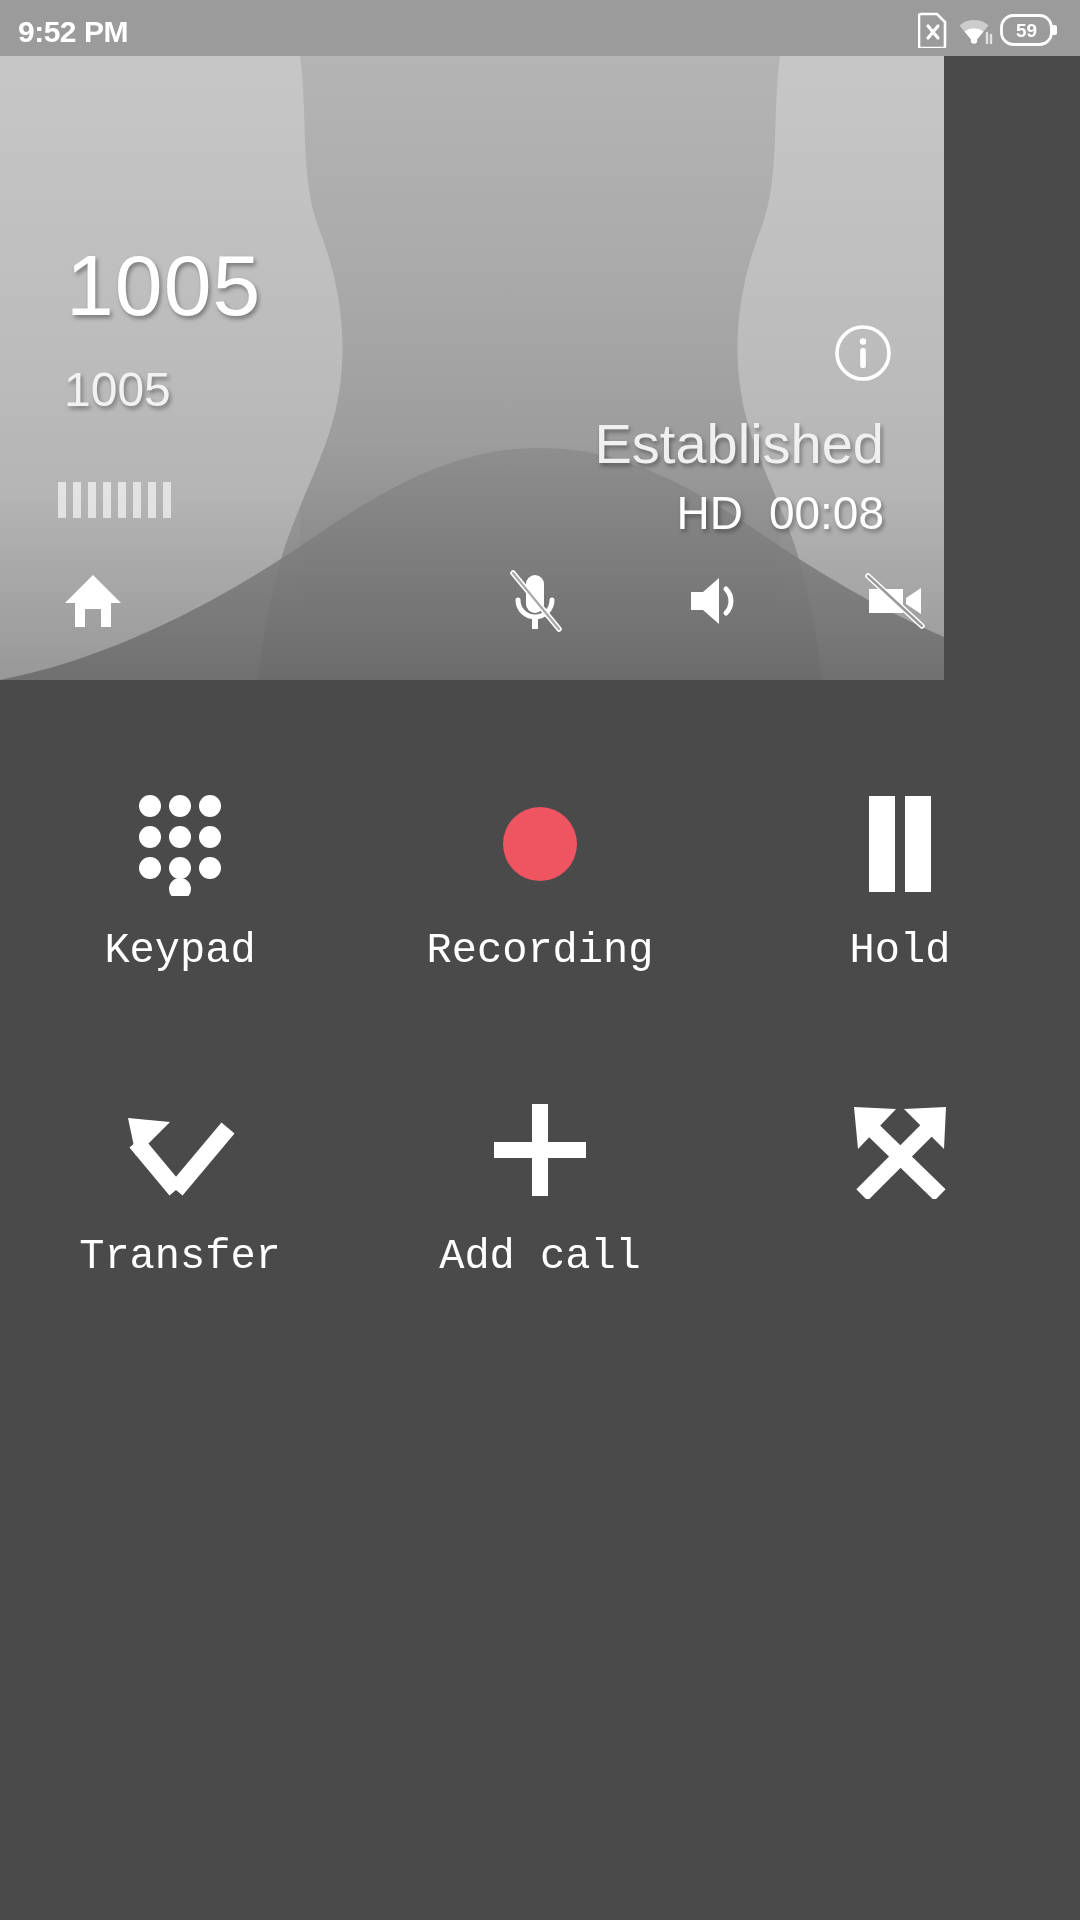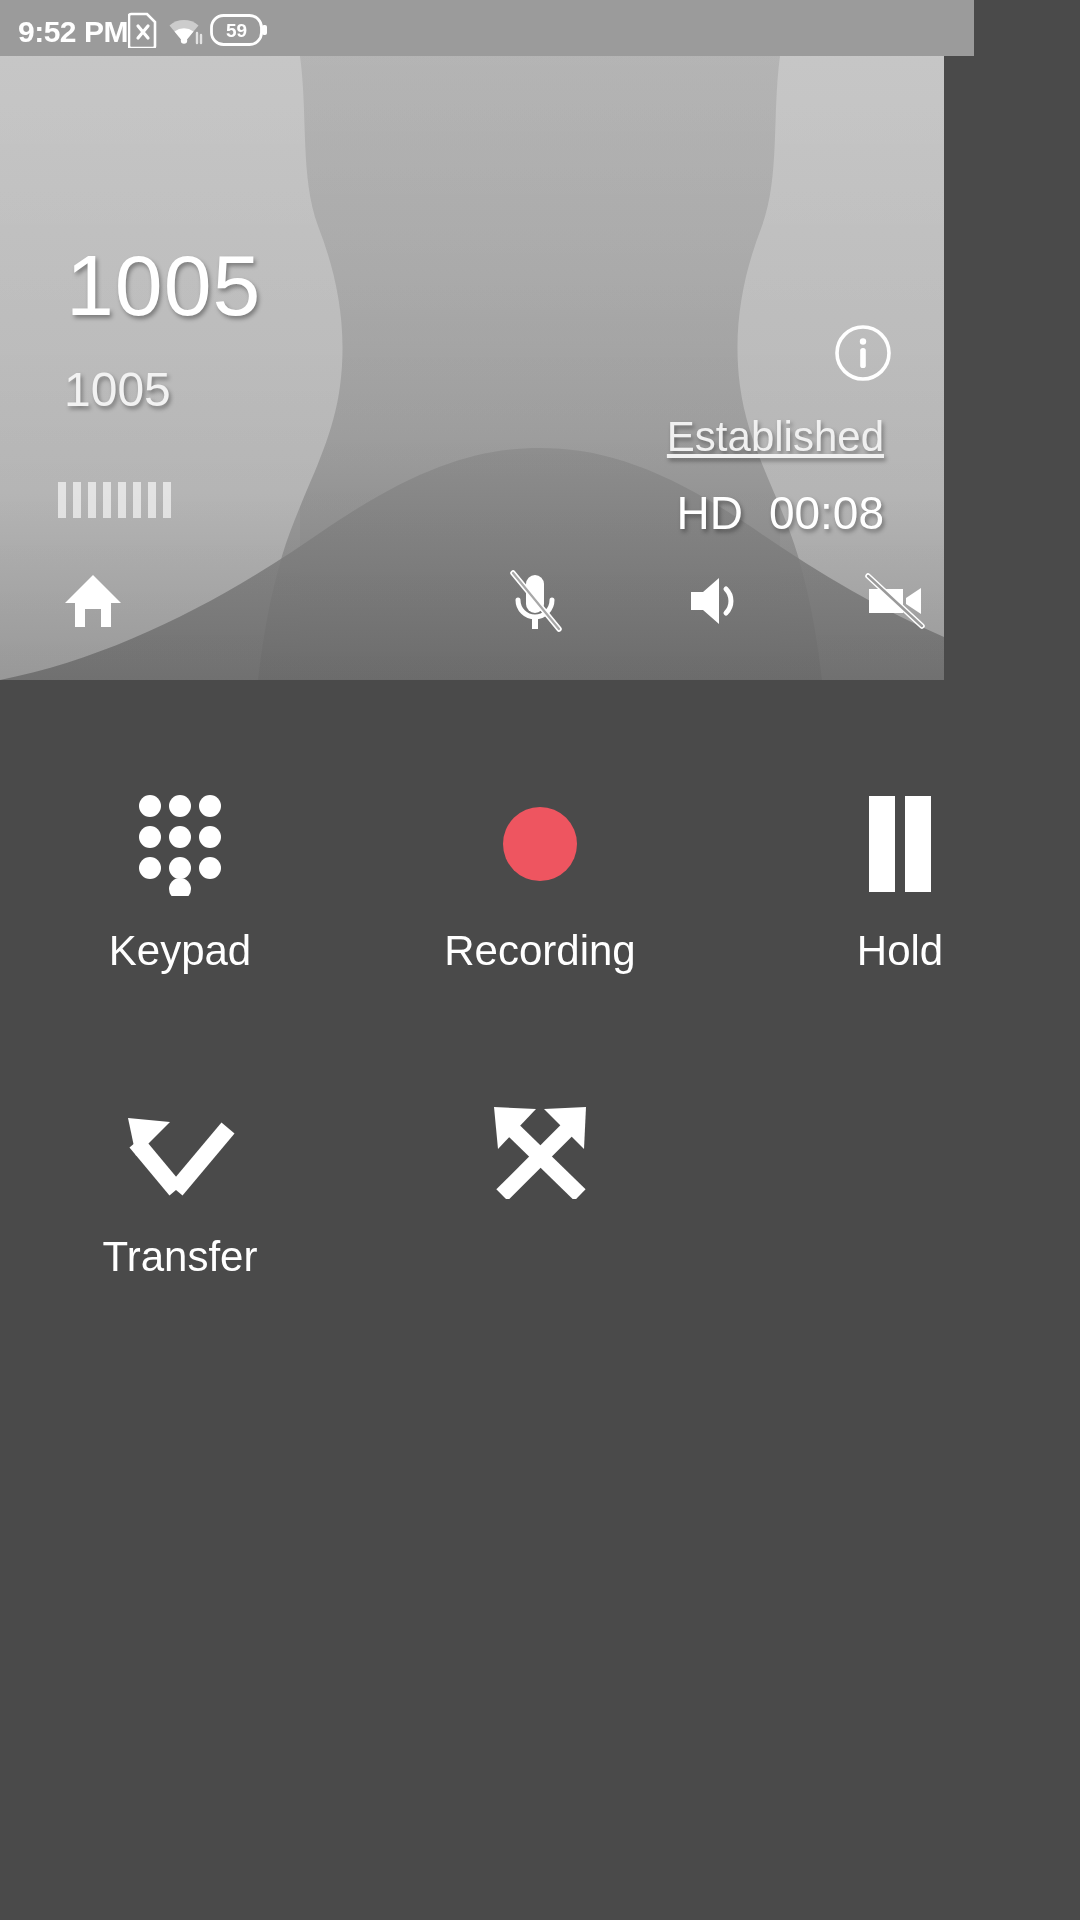--- a/index.html
+++ b/index.html
@@ -16,25 +16,26 @@
     position: relative;
     width: 1080px;
     height: 1920px;
     background: #4a4a4a;
   }
 
   
   #status-bar {
     position: absolute;
     top: 0; left: 0;
-    width: 974px;
+    width: 1080px;
     height: 56px;
     background: #9b9b9b;
     display: flex;
     align-items: center;
+    justify-content: space-between;
     padding: 8px 22px 0 18px;
   }
   #status-clock {
     color: #ffffff;
     font-size: 30px;
     font-weight: bold;
     letter-spacing: -0.5px;
   }
   #status-icons {
     display: flex;
@@ -109,24 +110,23 @@
     top: 268px;
     width: 58px;
     height: 58px;
   }
 
   #call-state {
     position: absolute;
     right: 60px;
     top: 360px;
     color: #f0f0f0;
-    font-size: 42px;
+    font-size: 56px;
     line-height: 1;
     text-align: right;
-    text-decoration: underline;
   }
   #call-meta {
     position: absolute;
     right: 60px;
     top: 434px;
     color: #ffffff;
     font-size: 46px;
     line-height: 1;
     text-align: right;
     display: flex;
@@ -171,20 +171,21 @@
     display: flex;
     width: 1080px;
   }
   .action-row.second { margin-top: 126px; }
 
   .action-cell {
     width: 360px;
     display: flex;
     flex-direction: column;
     align-items: center;
+    font-family: Liberation Mono, monospace;
   }
   .action-ico {
     height: 104px;
     display: flex;
     align-items: center;
     justify-content: center;
   }
   .action-label {
     margin-top: 34px;
     color: #ffffff;
@@ -392,20 +393,29 @@
           <div class="action-ico">
             <svg width="112" height="92" viewBox="0 0 112 92">
               <path d="M52 86 L104 24" stroke="#ffffff" stroke-width="17" stroke-linecap="butt" fill="none"></path>
               <path d="M52 86 L12 38" stroke="#ffffff" stroke-width="17" stroke-linecap="butt" fill="none"></path>
               <path d="M4 14 L46 18 L12 52 Z" fill="#ffffff"></path>
             </svg>
           </div>
           <div class="action-label">Transfer</div>
         </div>
 
+        <div class="action-cell">
+          <div class="action-ico">
+            <svg width="96" height="96" viewBox="0 0 96 96">
+              <rect x="40" y="2" width="16" height="92" fill="#ffffff"></rect>
+              <rect x="2" y="40" width="92" height="16" fill="#ffffff"></rect>
+            </svg>
+          </div>
+          <div class="action-label">Add call</div>
+        </div>
 
         <div class="action-cell">
           <div class="action-ico">
             <svg width="104" height="98" viewBox="0 0 104 98">
               <path d="M18 22 L92 94" stroke="#ffffff" stroke-width="16" fill="none"></path>
               <path d="M86 22 L14 94" stroke="#ffffff" stroke-width="16" fill="none"></path>
               <path d="M6 6 L48 8 L10 48 Z" fill="#ffffff"></path>
               <path d="M98 6 L96 48 L56 8 Z" fill="#ffffff"></path>
             </svg>
           </div>

